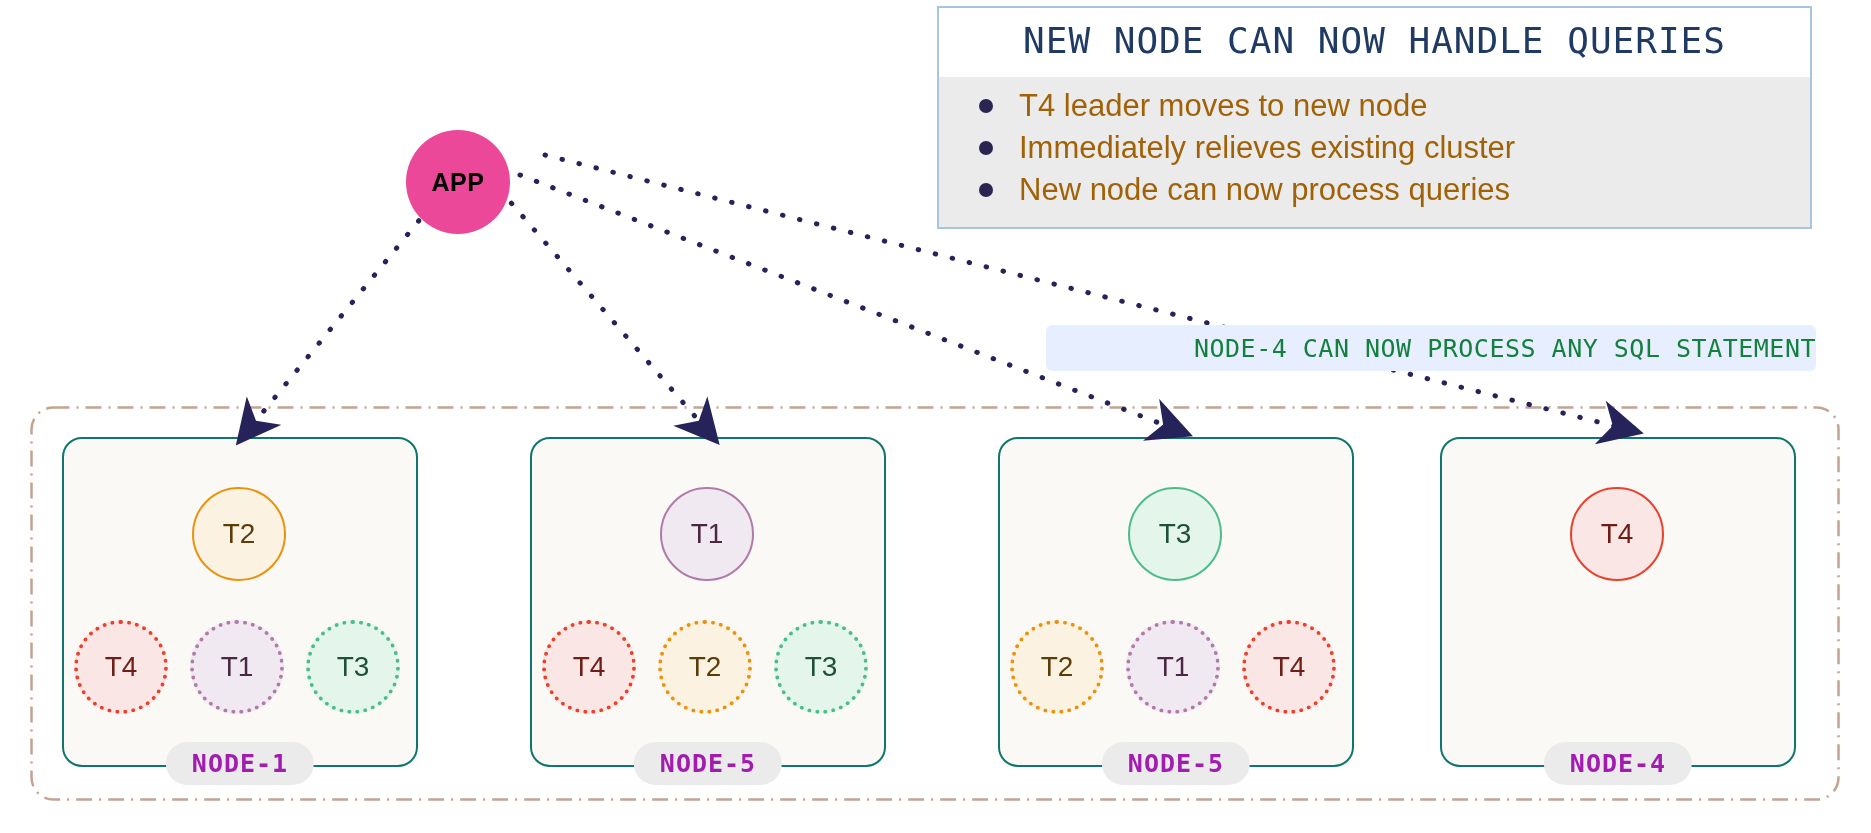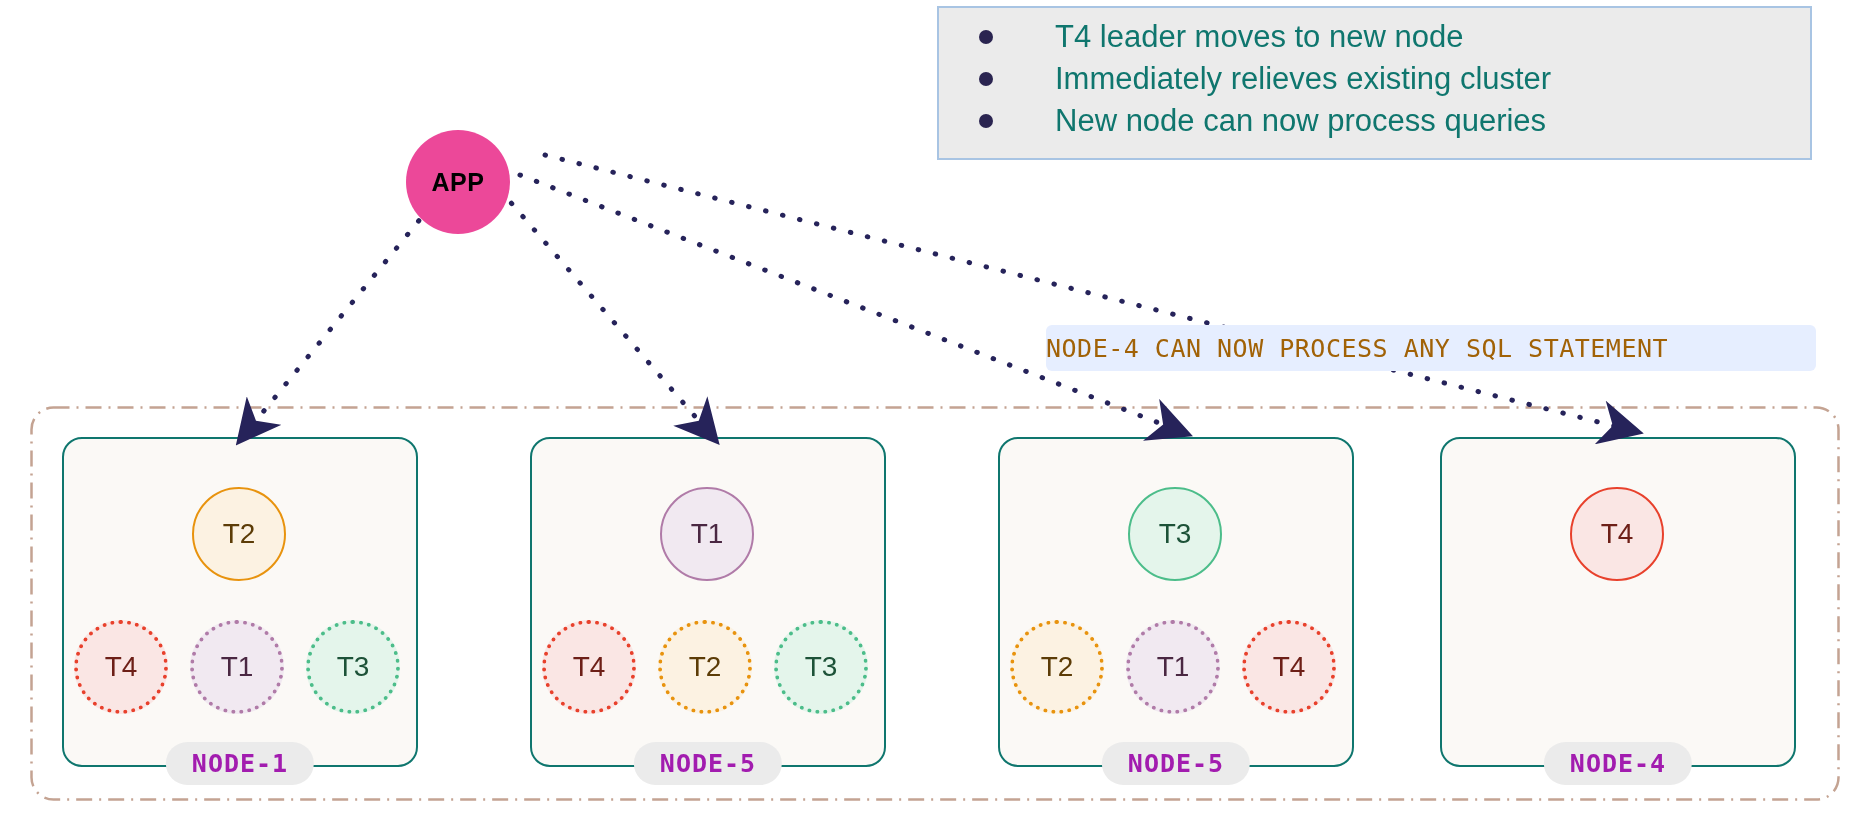--- a/index.html
+++ b/index.html
@@ -45,40 +45,39 @@
     background:#ffffff;
     white-space:nowrap;
   }
   .callout-body{
     background:#ebebeb;
     padding:8px 0 16px 0;
   }
   .callout-item{
     display:flex;align-items:center;
     padding:3px 0 3px 40px;
-    color:#0f766e;
+    color:#a16207;
     font-size:31px;
-    gap:36px;
   }
   .callout-bullet{
     width:14px;height:14px;border-radius:50%;
     background:#2a2450;
     margin-right:26px;flex:0 0 auto;
   }
 
   
   .badge{
     position:absolute;
     left:1046px;top:325px;width:770px;height:46px;
     background:#e6eeff;
     border-radius:6px;
-    display:flex;align-items:center;justify-content:flex-start;
+    display:flex;align-items:center;justify-content:flex-end;
     font-family:"DejaVu Sans Mono","Liberation Mono",monospace;
     font-size:25px;
-    color:#a16207;
+    color:#15803d;
     letter-spacing:0.5px;
     z-index:4;
     white-space:nowrap;
   }
 
   
   .cluster{
     position:absolute;
     left:30px;top:406px;width:1810px;height:395px;
     border-radius:22px;
@@ -205,20 +204,21 @@
     </defs>
     <g id="arrow-group">
         <line x1="452" y1="180" x2="250" y2="428" stroke="#26235a" stroke-width="5" stroke-linecap="round" stroke-dasharray="0.5 17" marker-end="url(#ah)"></line>
         <line x1="500" y1="190" x2="705" y2="428" stroke="#26235a" stroke-width="5" stroke-linecap="round" stroke-dasharray="0.5 17" marker-end="url(#ah)"></line>
         <line x1="520" y1="175" x2="1172" y2="428" stroke="#26235a" stroke-width="5" stroke-linecap="round" stroke-dasharray="0.5 17" marker-end="url(#ah)"></line>
         <line x1="545" y1="155" x2="1622" y2="428" stroke="#26235a" stroke-width="5" stroke-linecap="round" stroke-dasharray="0.5 17" marker-end="url(#ah)"></line>
       </g>
   </svg>
 
   <div class="callout">
+    <div class="callout-title">NEW NODE CAN NOW HANDLE QUERIES</div>
     <div class="callout-body" id="callout-body">
         <div class="callout-item">
           <span class="callout-bullet"></span>
           <span>T4 leader moves to new node</span>
         </div>
         <div class="callout-item">
           <span class="callout-bullet"></span>
           <span>Immediately relieves existing cluster</span>
         </div>
         <div class="callout-item">

